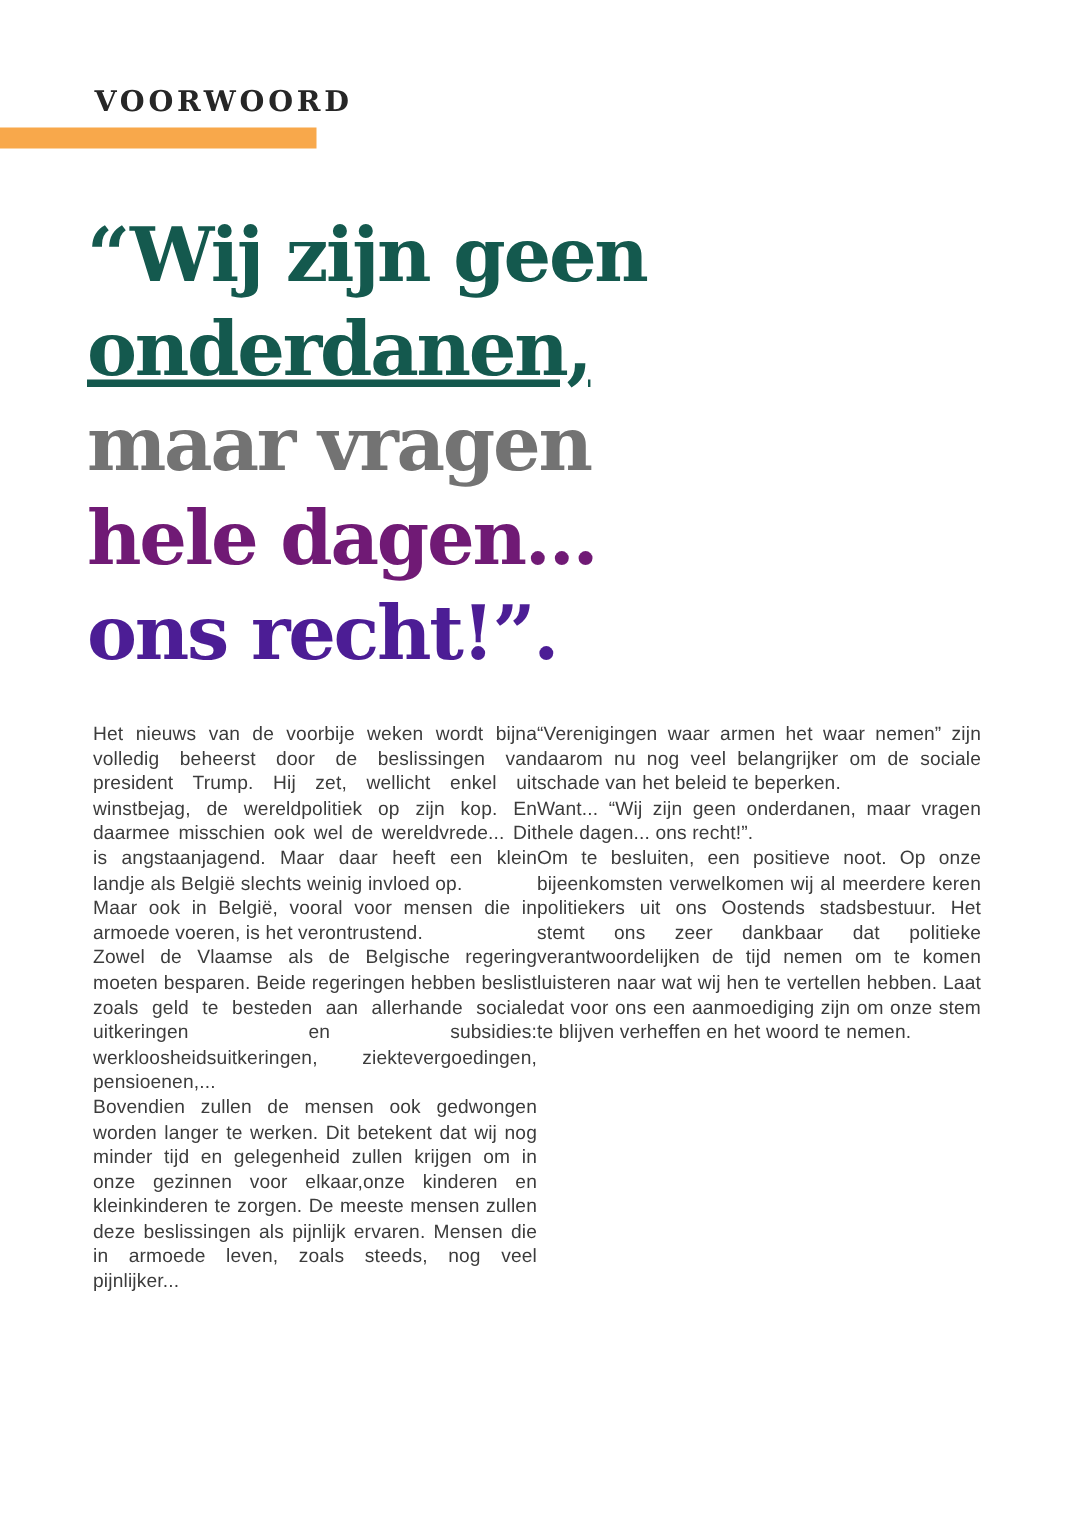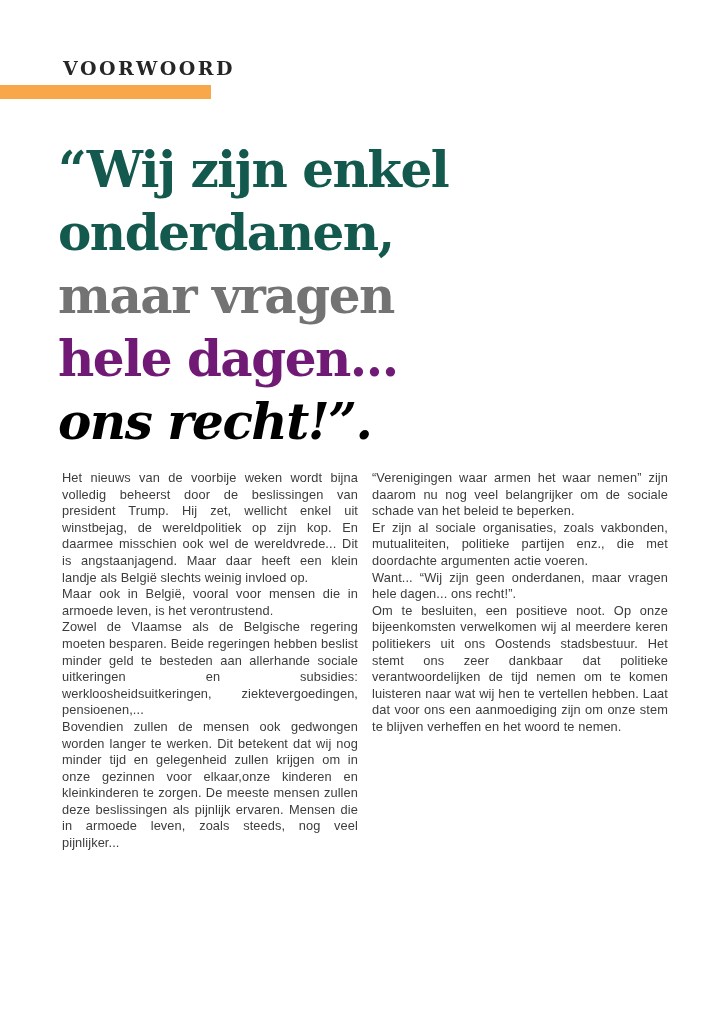--- a/index.html
+++ b/index.html
@@ -40,24 +40,24 @@
     width: 620px;
     font-family: "DejaVu Serif", serif;
     font-weight: 700;
     font-size: 50px;
     line-height: 63px;
     letter-spacing: -1.5px;
   }
   .columns {
     position: absolute;
     left: 62px;
-    top: 470px;
+    top: 481px;
     width: 606px;
     display: flex;
-    gap: 14px;
+    gap: 0;
   }
   .col {
     width: 296px;
     text-align: justify;
     font-size: 12.8px;
     line-height: 16.6px;
     color: #3c3c3c;
     letter-spacing: 0.1px;
   }
   .col p {
@@ -70,35 +70,34 @@
 </head>
 <body>
 
 <div class="page">
 
   <div class="kicker" style="color: rgb(38, 38, 38);">VOORWOORD</div>
 
   <div class="accent-bar" style="background-color: rgb(248, 168, 75);"></div>
 
   <h1 class="headline" style="margin:0; font-weight:700;">
-    <div style="color: rgb(20, 89, 78);">“Wij zijn enkel</div>
-    <div style="color: rgb(20, 89, 78);">onderdanen,</div>
+    <div style="color: rgb(20, 89, 78);">“Wij zijn geen</div>
+    <div style="color: rgb(20, 89, 78); text-decoration: underline;">onderdanen,</div>
     <div style="color: #737373;">maar vragen</div>
     <div style="color: #701a75;">hele dagen...</div>
-    <div style="color: #000000; font-style: italic;">ons recht!”.</div>
+    <div style="color: #4c1d95;">ons recht!”.</div>
   </h1>
 
   <div class="columns">
     <div class="col">
       <p>Het nieuws van de voorbije weken wordt bijna volledig beheerst door de beslissingen van president Trump. Hij zet, wellicht enkel uit winstbejag, de wereldpolitiek op zijn kop. En daarmee misschien ook wel de wereldvrede... Dit is angstaanjagend. Maar daar heeft een klein landje als België slechts weinig invloed op.</p>
-      <p>Maar ook in België, vooral voor mensen die in armoede leven, is het verontrustend.</p>
-      <p>Zowel de Vlaamse als de Belgische regering moeten besparen. Beide regeringen hebben beslist minder geld te besteden aan allerhande sociale uitkeringen en subsidies: werkloosheidsuitkeringen, ziektevergoedingen, pensioenen,...</p>
+      <p>Maar ook in België, vooral voor mensen die in armoede voeren, is het verontrustend.</p>
+      <p>Zowel de Vlaamse als de Belgische regering moeten besparen. Beide regeringen hebben beslist zoals geld te besteden aan allerhande sociale uitkeringen en subsidies: werkloosheidsuitkeringen, ziektevergoedingen, pensioenen,...</p>
       <p>Bovendien zullen de mensen ook gedwongen worden langer te werken. Dit betekent dat wij nog minder tijd en gelegenheid zullen krijgen om in onze gezinnen voor elkaar,onze kinderen en kleinkinderen te zorgen. De meeste mensen zullen deze beslissingen als pijnlijk ervaren. Mensen die in armoede leven, zoals steeds, nog veel pijnlijker...</p>
     </div>
     <div class="col">
       <p>“Verenigingen waar armen het waar nemen” zijn daarom nu nog veel belangrijker om de sociale schade van het beleid te beperken.</p>
-      <p>Er zijn al sociale organisaties, zoals vakbonden, mutualiteiten, politieke partijen enz., die met doordachte argumenten actie voeren.</p>
       <p>Want... “Wij zijn geen onderdanen, maar vragen hele dagen... ons recht!”.</p>
       <p>Om te besluiten, een positieve noot. Op onze bijeenkomsten verwelkomen wij al meerdere keren politiekers uit ons Oostends stadsbestuur. Het stemt ons zeer dankbaar dat politieke verantwoordelijken de tijd nemen om te komen luisteren naar wat wij hen te vertellen hebben. Laat dat voor ons een aanmoediging zijn om onze stem te blijven verheffen en het woord te nemen.</p>
     </div>
   </div>
 
 </div>
 
 </body></html>

